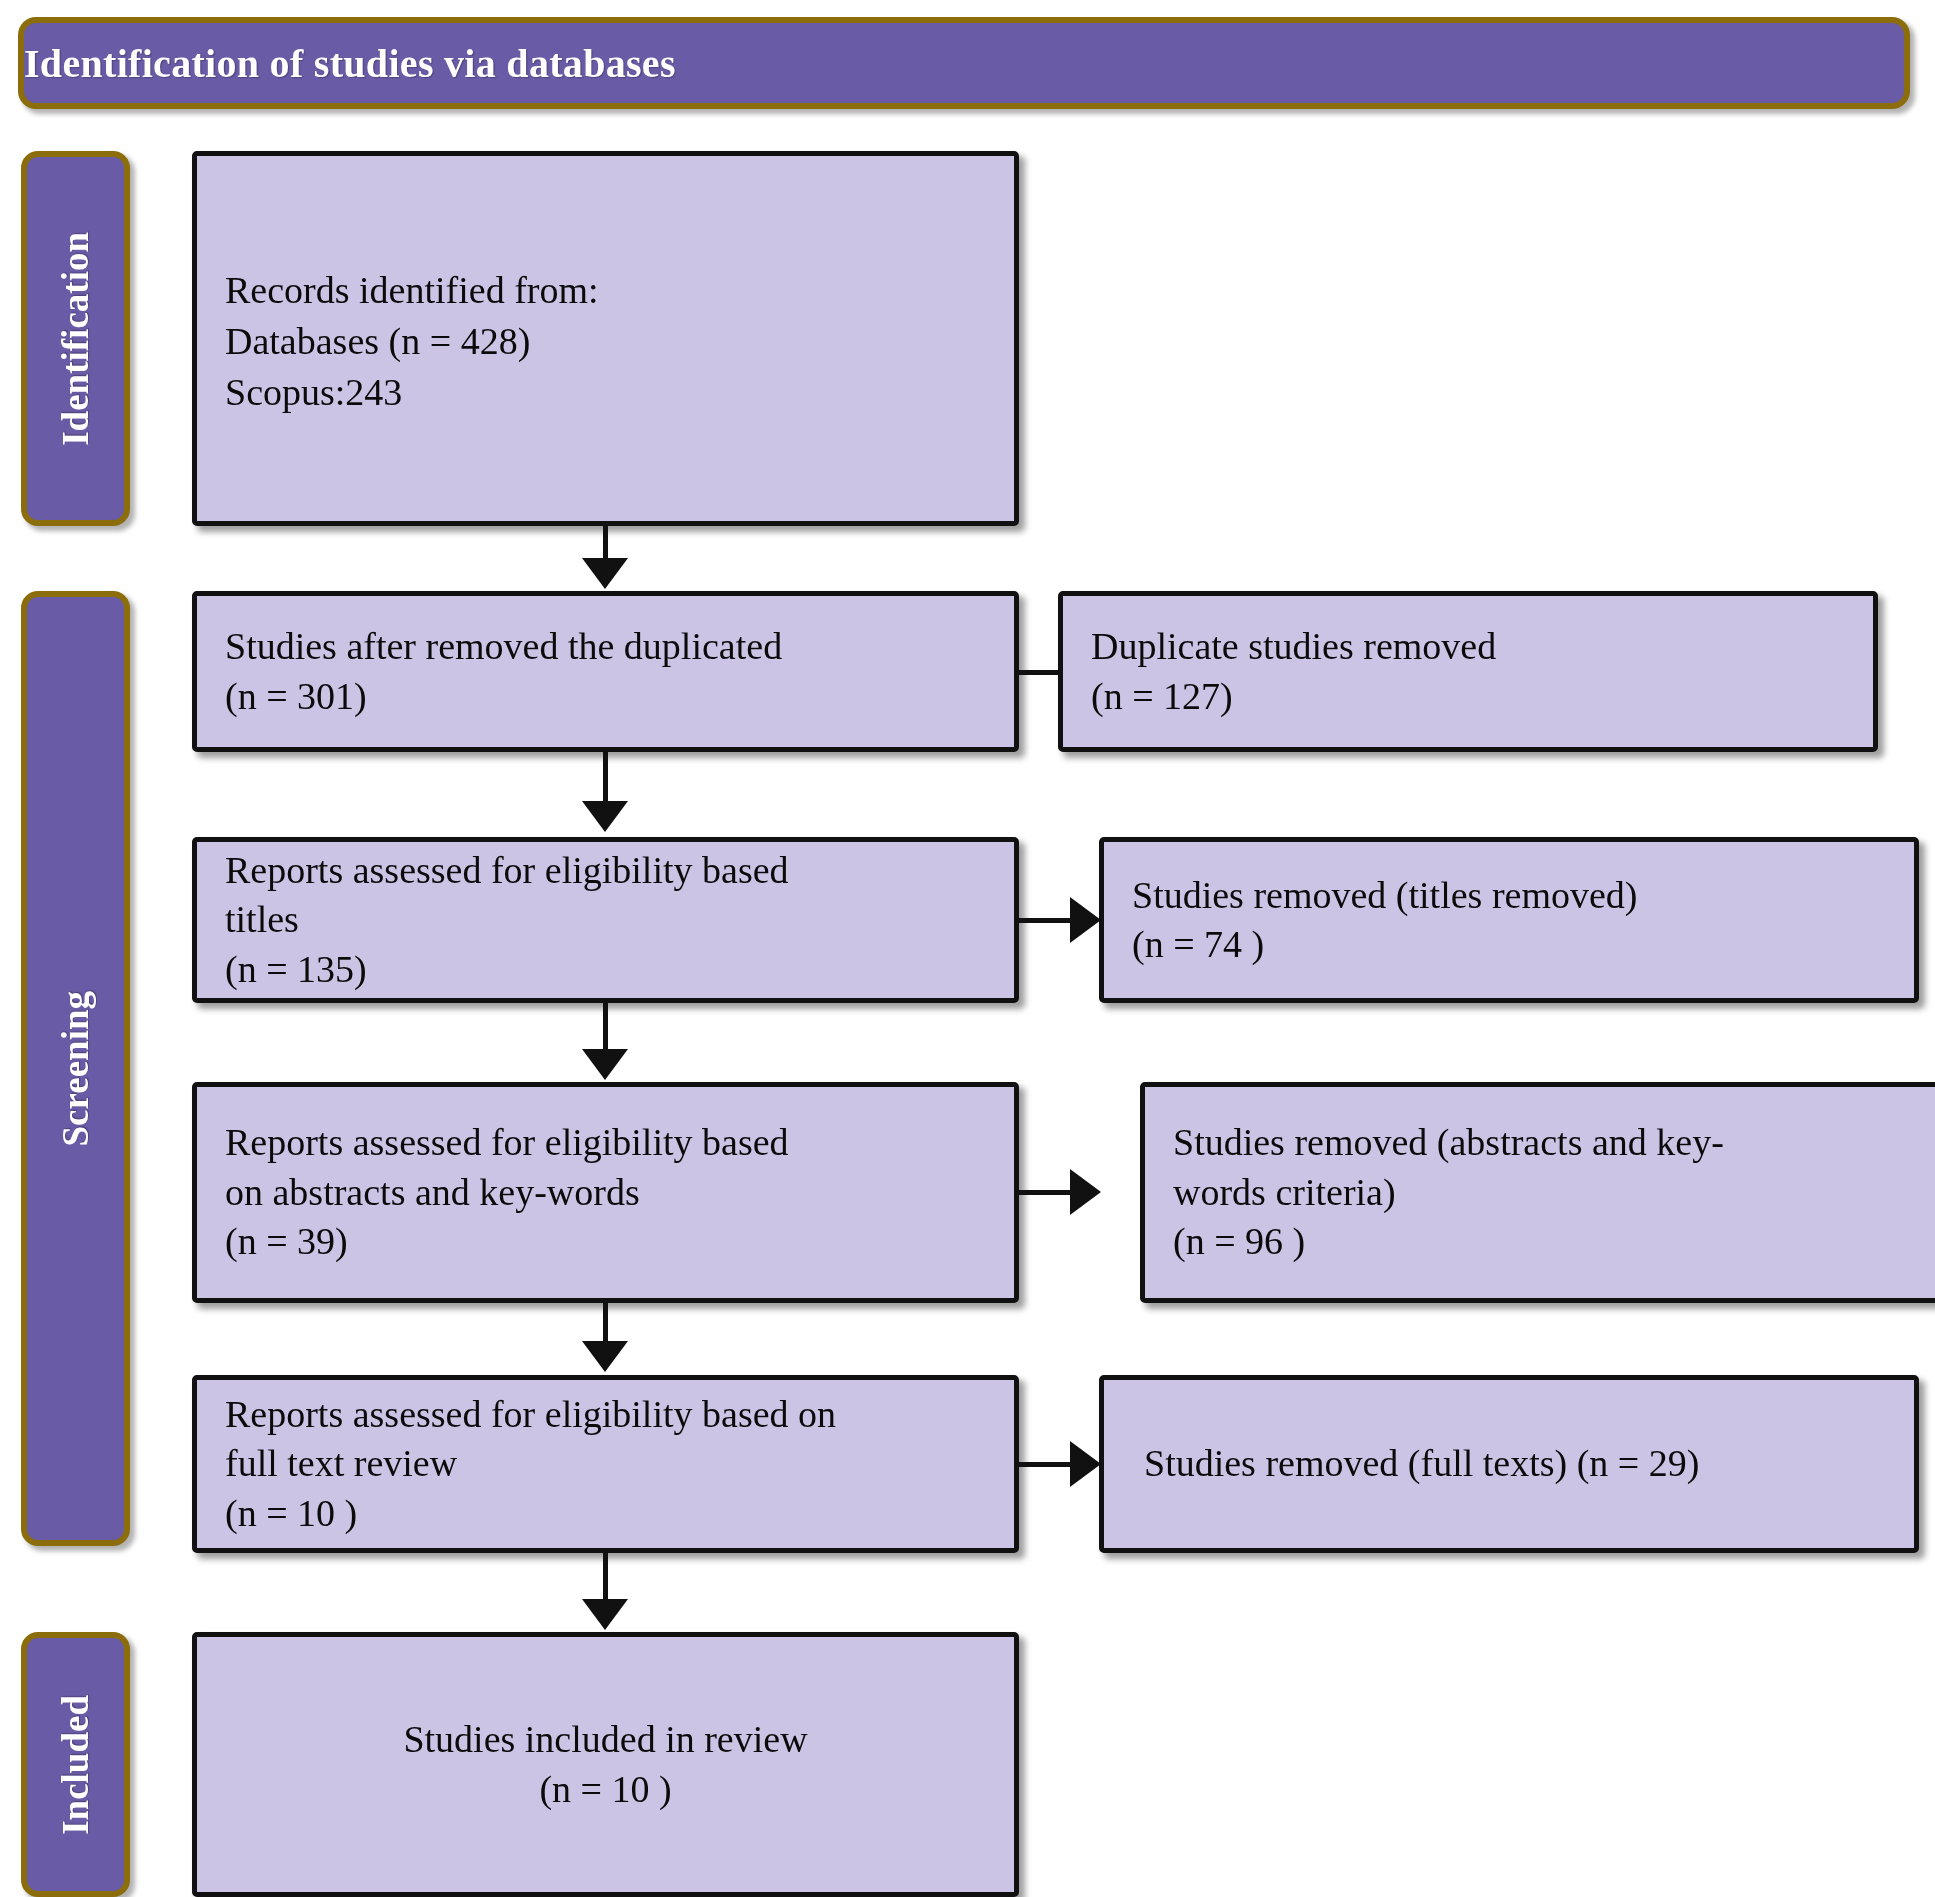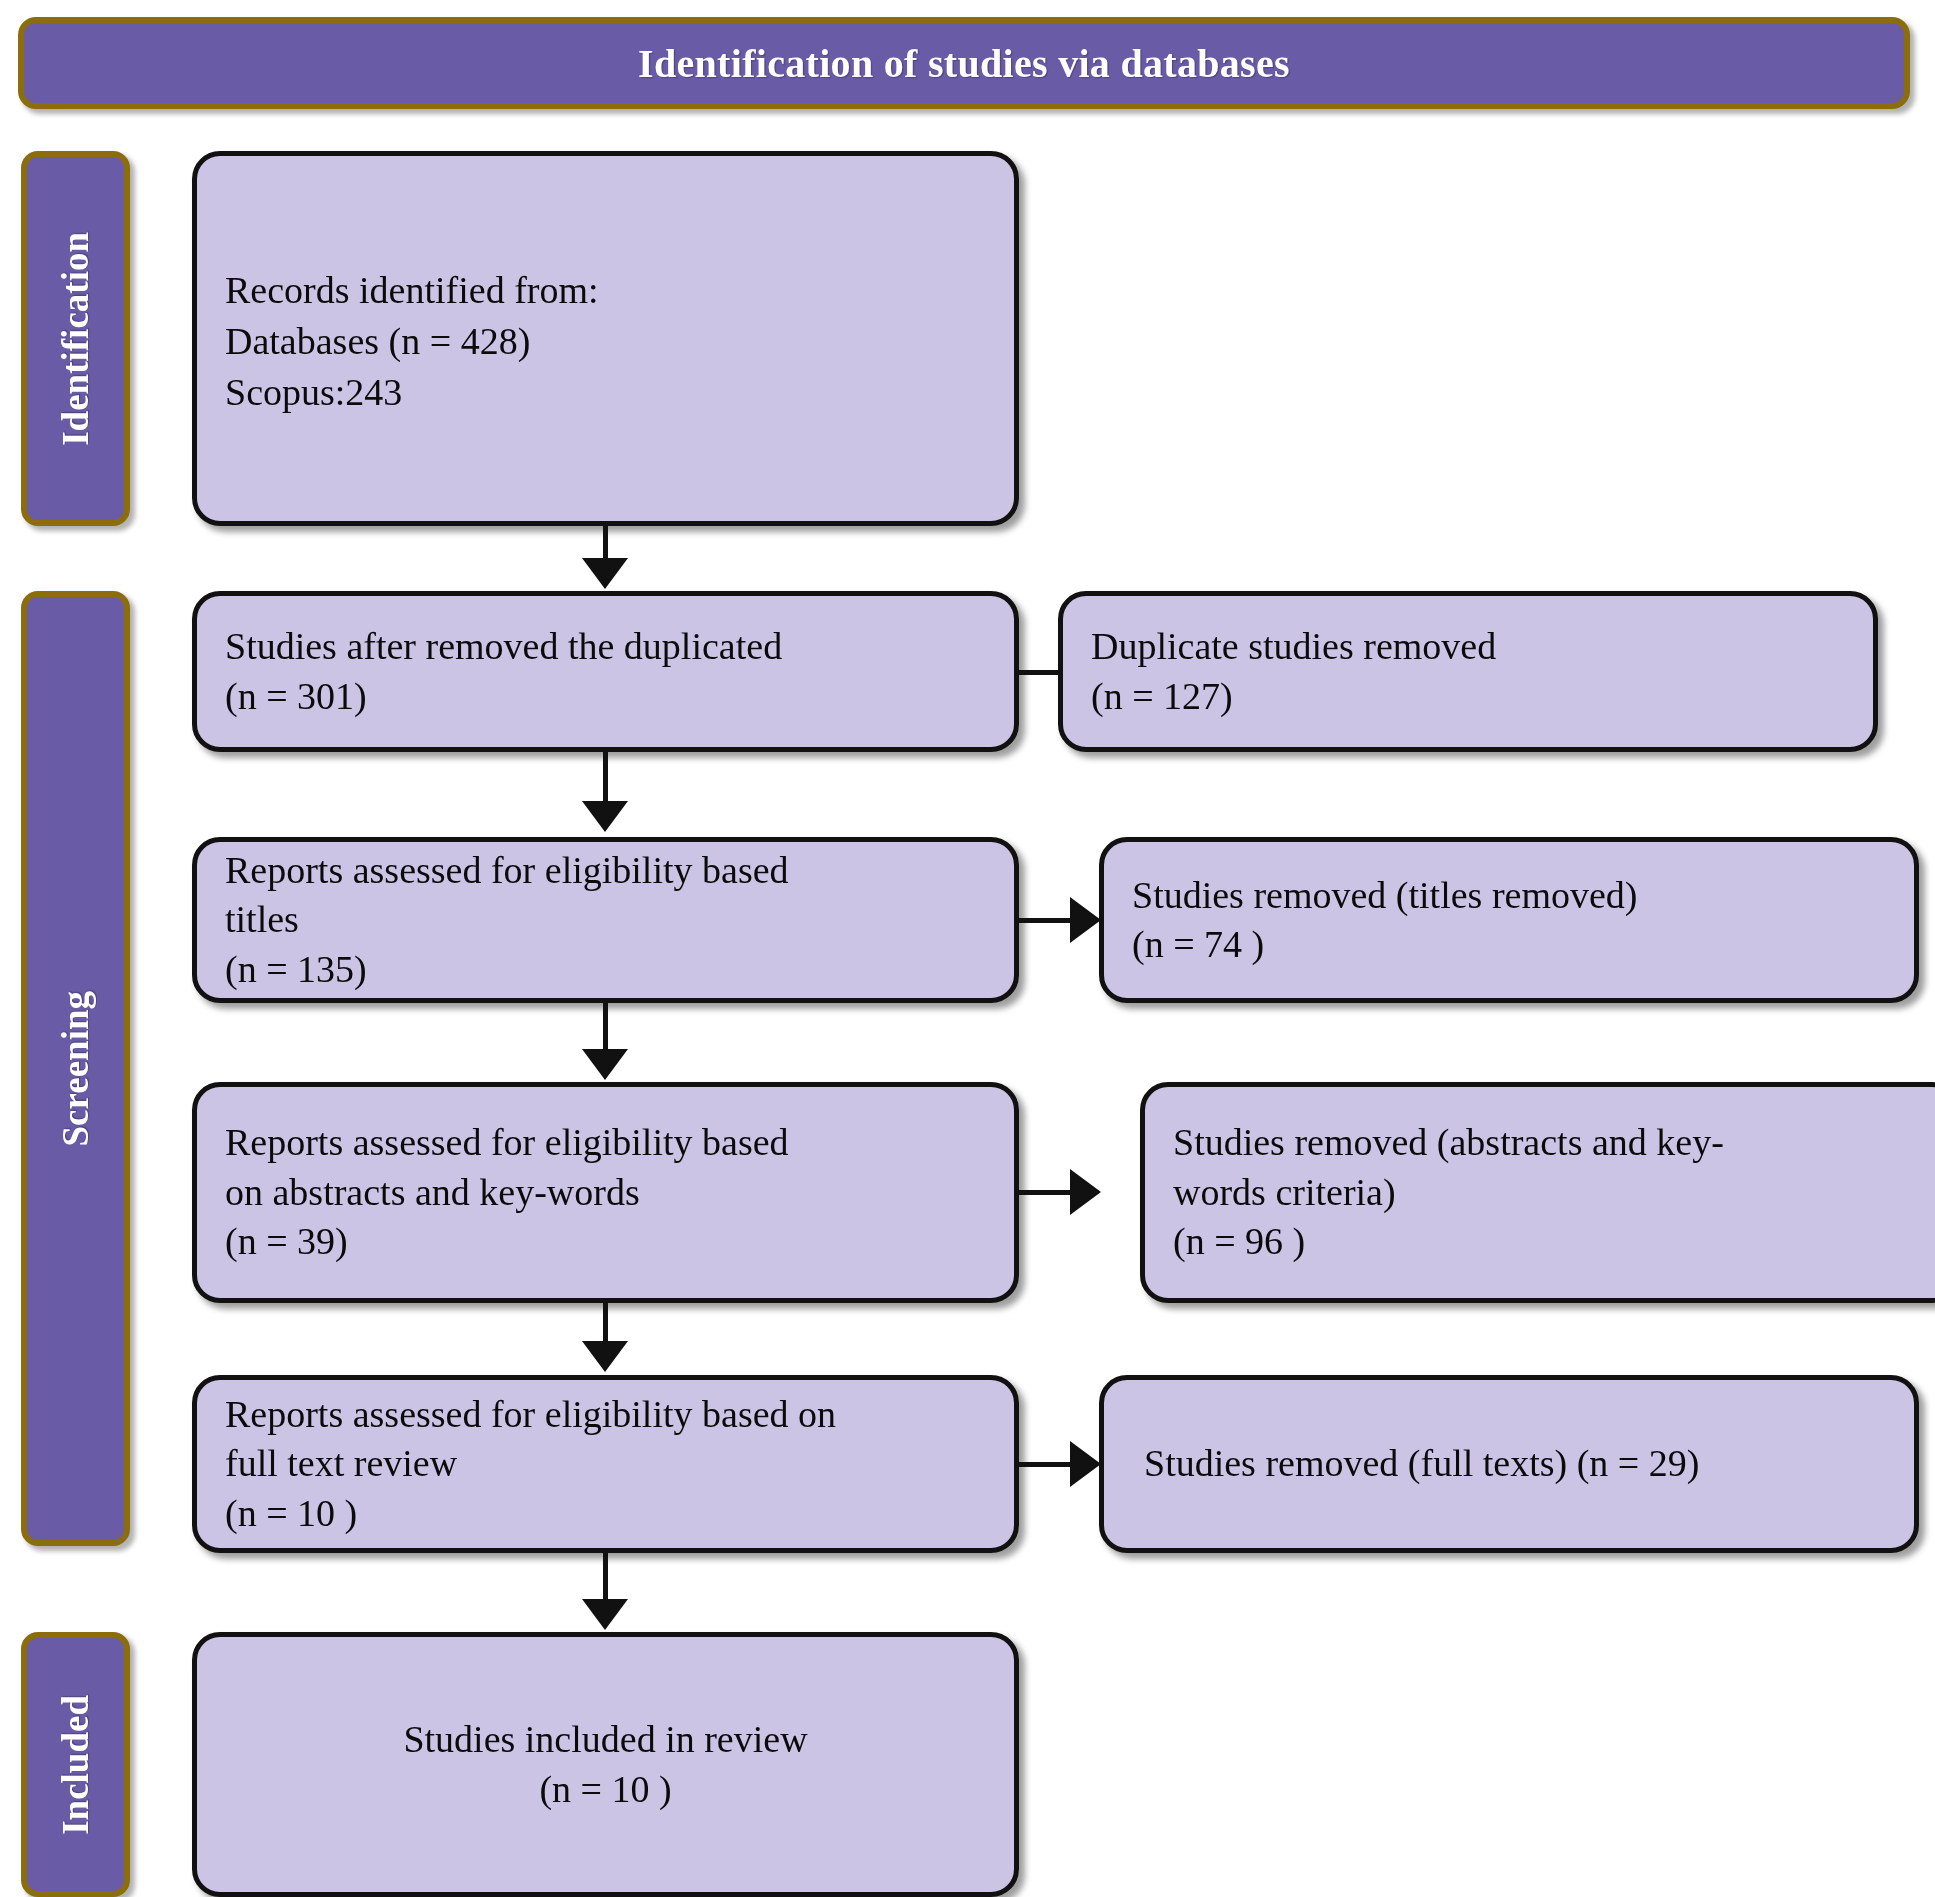--- a/index.html
+++ b/index.html
@@ -24,21 +24,20 @@
     left: 18px;
     top: 17px;
     width: 1892px;
     height: 92px;
     background: #6A5BA6;
     border: 6.6px solid #8C6D0B;
     border-radius: 18px;
     box-sizing: border-box;
     display: flex;
     align-items: center;
-    justify-content: center;
     box-shadow: 4.2px 4.2px 5.4px rgba(0,0,0,0.30);
     font-family: Liberation Serif, serif;
   }
   .banner-title {
     color: #ffffff;
     font-size: 40px;
     font-weight: bold;
     letter-spacing: 0.3px;
     text-shadow: 1.2px 1.2px 1.2px rgba(0,0,0,0.25);
     white-space: nowrap;
@@ -69,21 +68,21 @@
   }
   #stage-identification { top: 151px;  height: 375px; }
   #stage-screening     { top: 591px;  height: 955px; }
   #stage-included      { top: 1632px; height: 265px; }
 
   
   .fbox {
     position: absolute;
     background: #CBC4E5;
     border: 5.4px solid #111111;
-    border-radius: 28px;
+    border-radius: 5px;
     box-sizing: border-box;
     box-shadow: 5.4px 5.4px 6px rgba(0,0,0,0.38);
     padding: 0 28px;
     display: flex;
     flex-direction: column;
     justify-content: center;
   }
   .fbox p {
     margin: 0;
     font-size: 38px;

